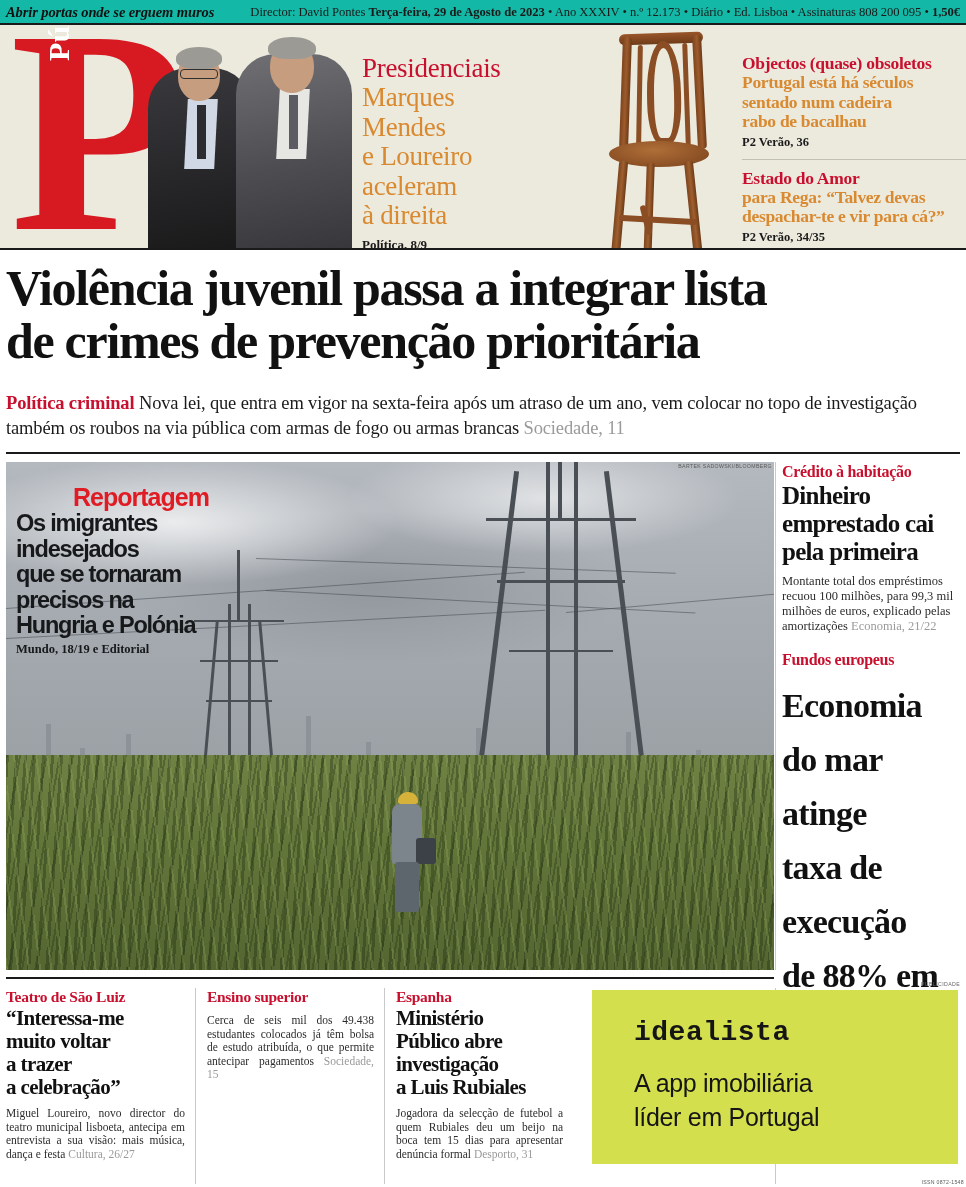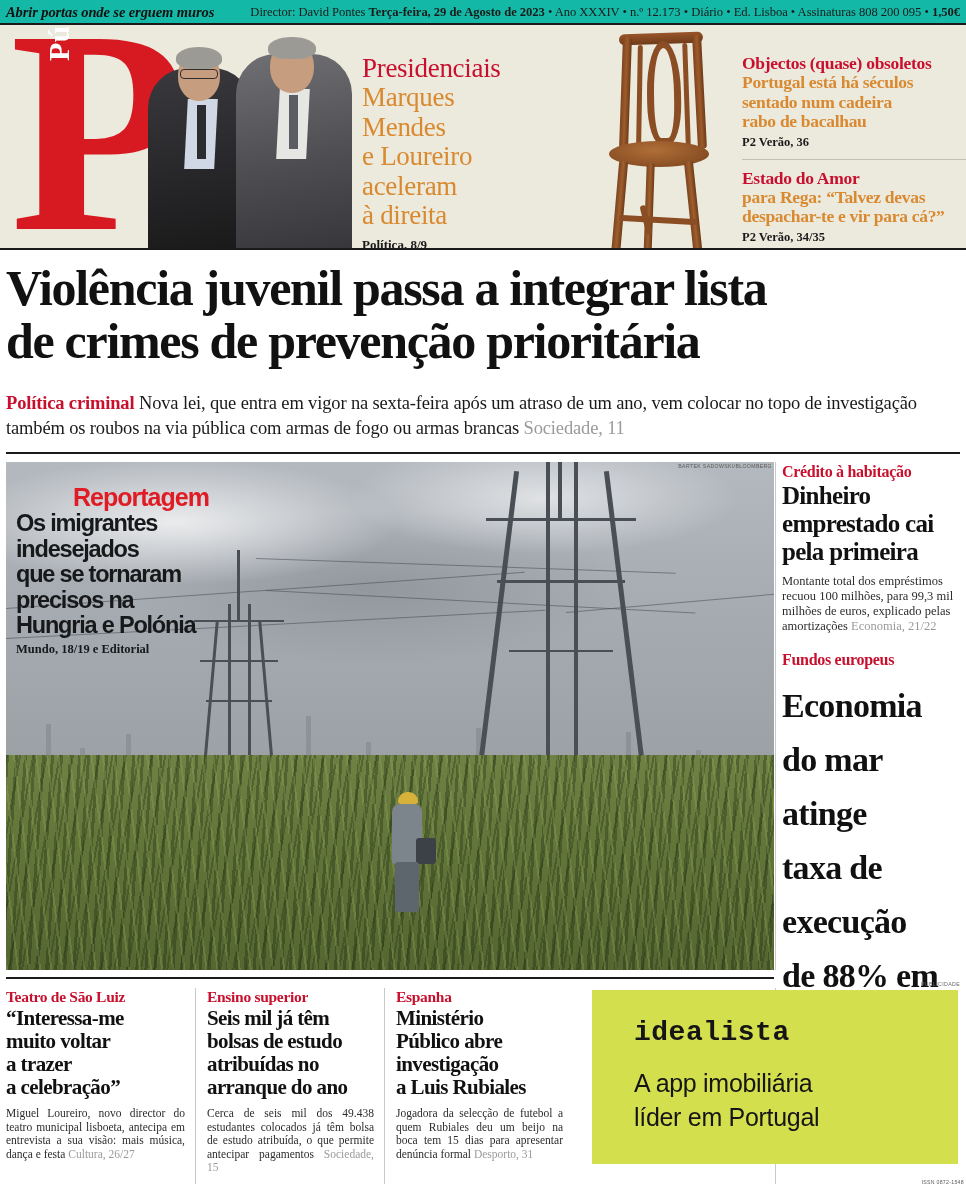--- a/index.html
+++ b/index.html
@@ -630,26 +630,20 @@
         <div>a celebração”</div>
       </div>
       <div class="bc-body">
         <span>Miguel Loureiro, novo director do teatro municipal lisboeta, antecipa em entrevista a sua visão: mais música, dança e festa</span>
         <span class="ref">Cultura, 26/27</span>
       </div>
     </div>
 
     <div class="bcol">
       <div class="bc-kicker">Ensino superior</div>
-      <div class="bc-title">
-        <div>Seis mil já têm</div>
-        <div>bolsas de estudo</div>
-        <div>atribuídas no</div>
-        <div>arranque do ano</div>
-      </div>
       <div class="bc-body">
         <span>Cerca de seis mil dos 49.438 estudantes colocados já têm bolsa de estudo atribuída, o que permite antecipar pagamentos</span>
         <span class="ref">Sociedade, 15</span>
       </div>
     </div>
 
     <div class="bcol">
       <div class="bc-kicker">Espanha</div>
       <div class="bc-title">
         <div>Ministério</div>

